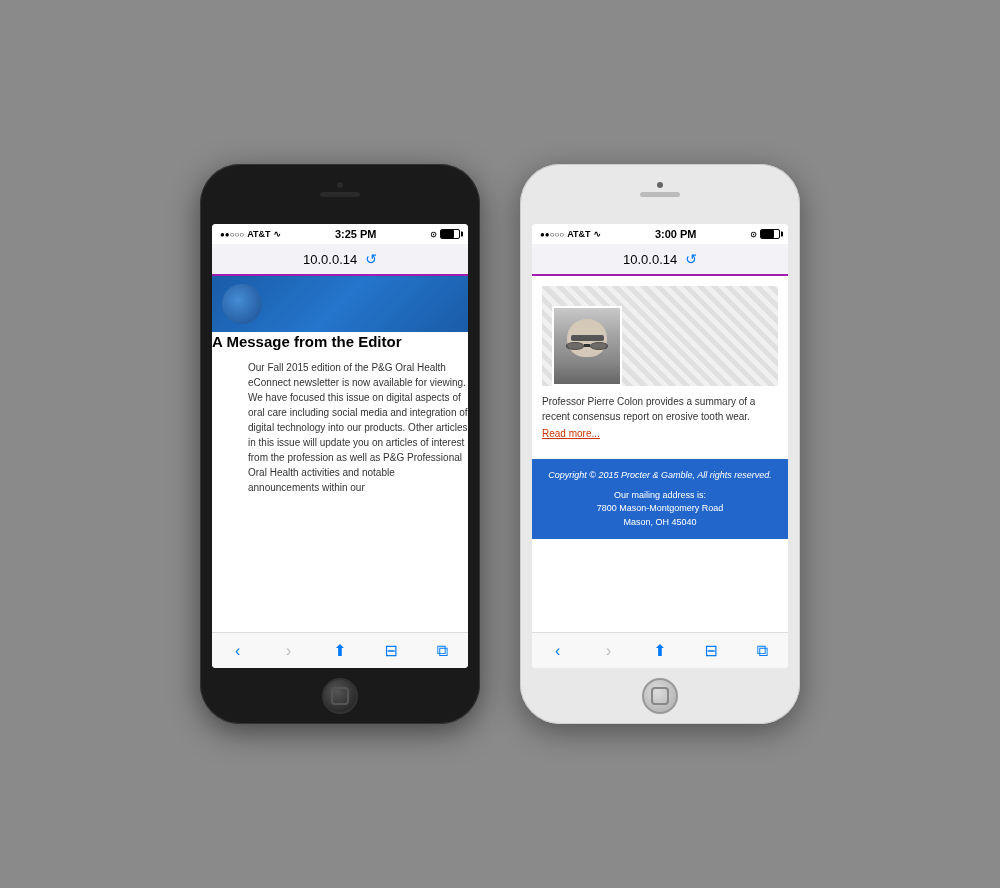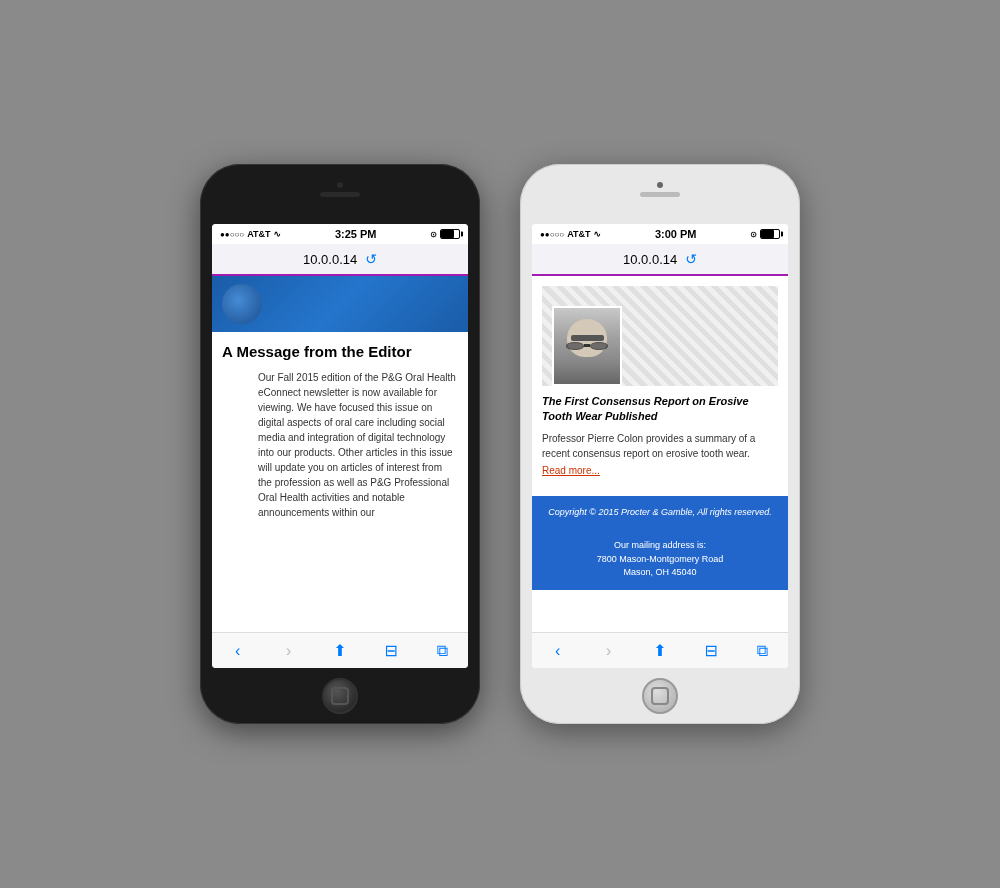--- a/index.html
+++ b/index.html
@@ -183,21 +183,20 @@
 
     .globe-icon {
       width: 40px;
       height: 40px;
       background: radial-gradient(circle at 40% 40%, #4a90d9, #1a4a8a);
       border-radius: 50%;
       opacity: 0.9;
     }
 
     .phone1-content {
-      padding: 10px;
     }
 
     .phone1-content h1 {
       font-size: 15px;
       font-weight: bold;
       color: #000;
       margin-bottom: 8px;
       line-height: 1.3;
     }
 
@@ -308,21 +307,21 @@
       font-size: 9px;
       color: white;
       font-style: italic;
       line-height: 1.5;
     }
 
     .footer-address {
       font-size: 9px;
       color: white;
       line-height: 1.5;
-      margin-top: 20px;
+      margin-top: 6px;
     }
 
     
     .toolbar {
       background: #f8f8f8;
       border-top: 1px solid #ddd;
       height: 36px;
       display: flex;
       align-items: center;
       justify-content: space-around;
@@ -487,21 +486,20 @@
             <div class="article-portrait">
               <div class="portrait-face">
 
                 <div style="position:absolute; top:45%; left:18%; width:28%; height:10%; background:#555; border-radius:50%; border:1.5px solid #333; opacity:0.8;"></div>
                 <div style="position:absolute; top:45%; left:54%; width:28%; height:10%; background:#555; border-radius:50%; border:1.5px solid #333; opacity:0.8;"></div>
                 <div style="position:absolute; top:48%; left:46%; width:8%; height:3%; background:#333;"></div>
               </div>
             </div>
           </div>
 
-          <p class="phone2-article-title">The First Consensus Report on Erosive Tooth Wear Published</p>
 
           <p class="phone2-article-text">Professor Pierre Colon provides a summary of a recent consensus report on erosive tooth wear.</p>
 
           <a class="read-more-link" href="#">Read more...</a>
         </div>
 
         <div class="footer-section">
           <p class="footer-text">Copyright © 2015 Procter &amp; Gamble, All rights reserved.</p>
           <p class="footer-address">
             <span>Our mailing address is:</span><br>

